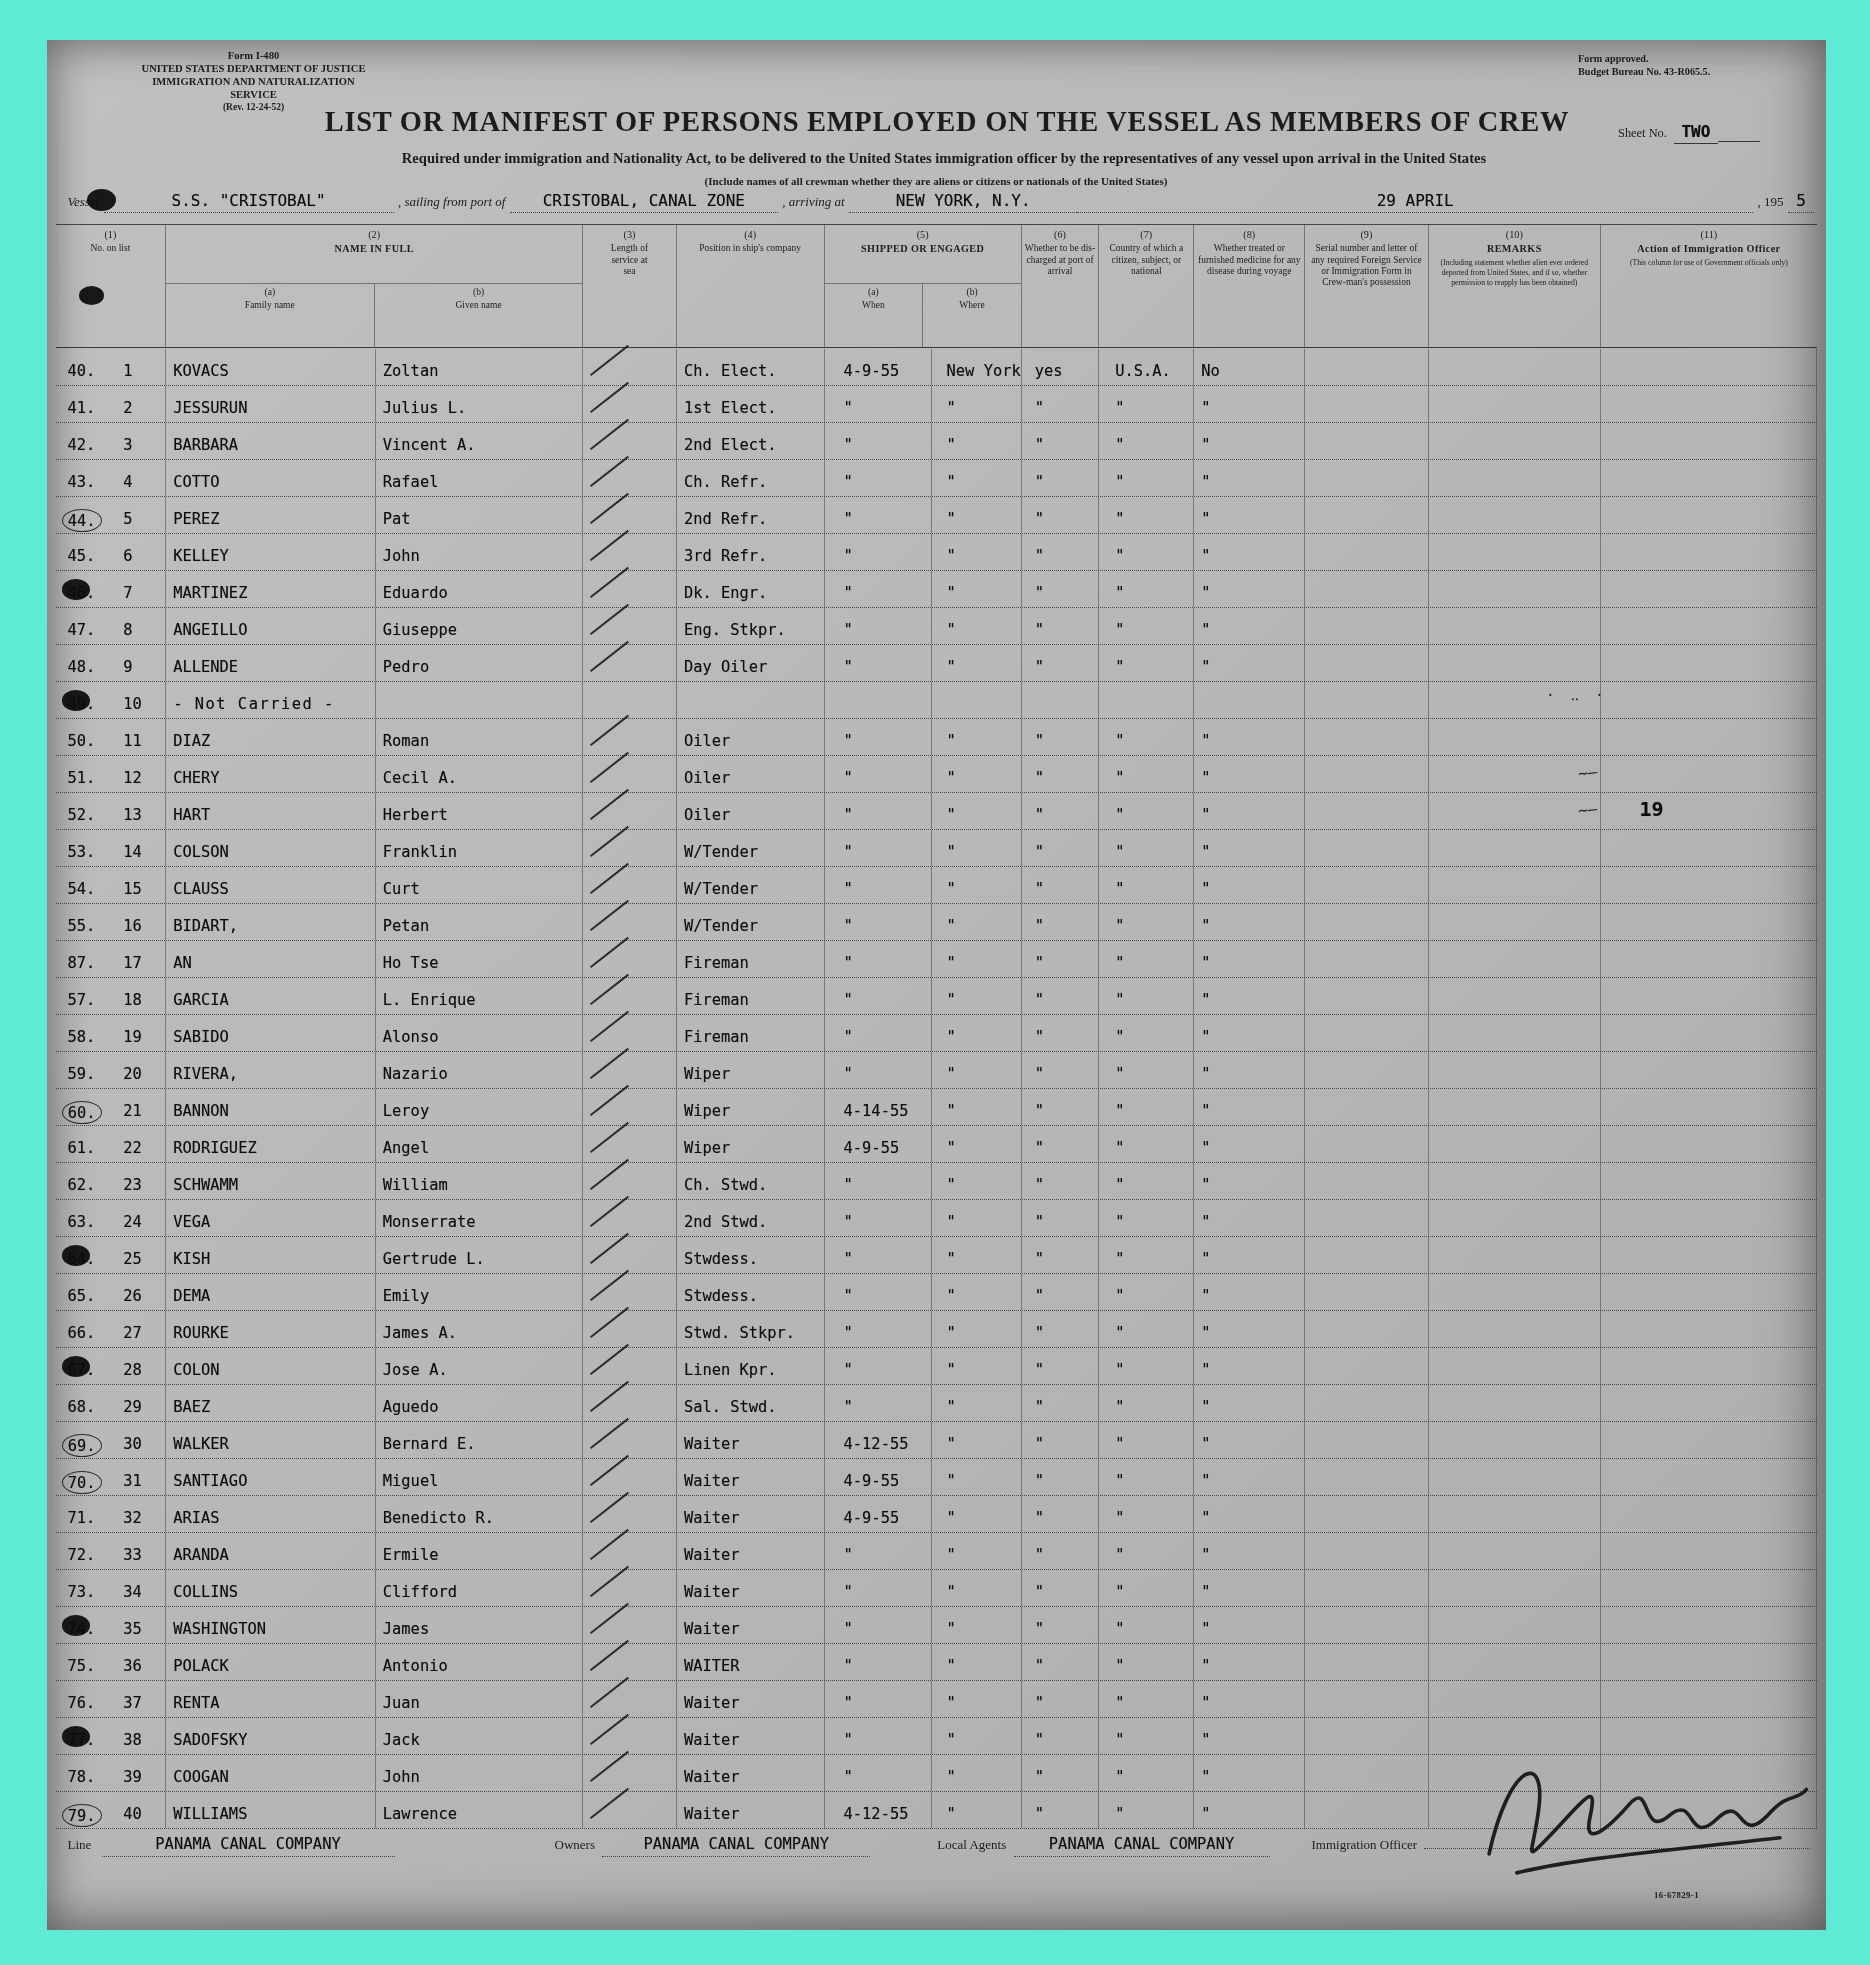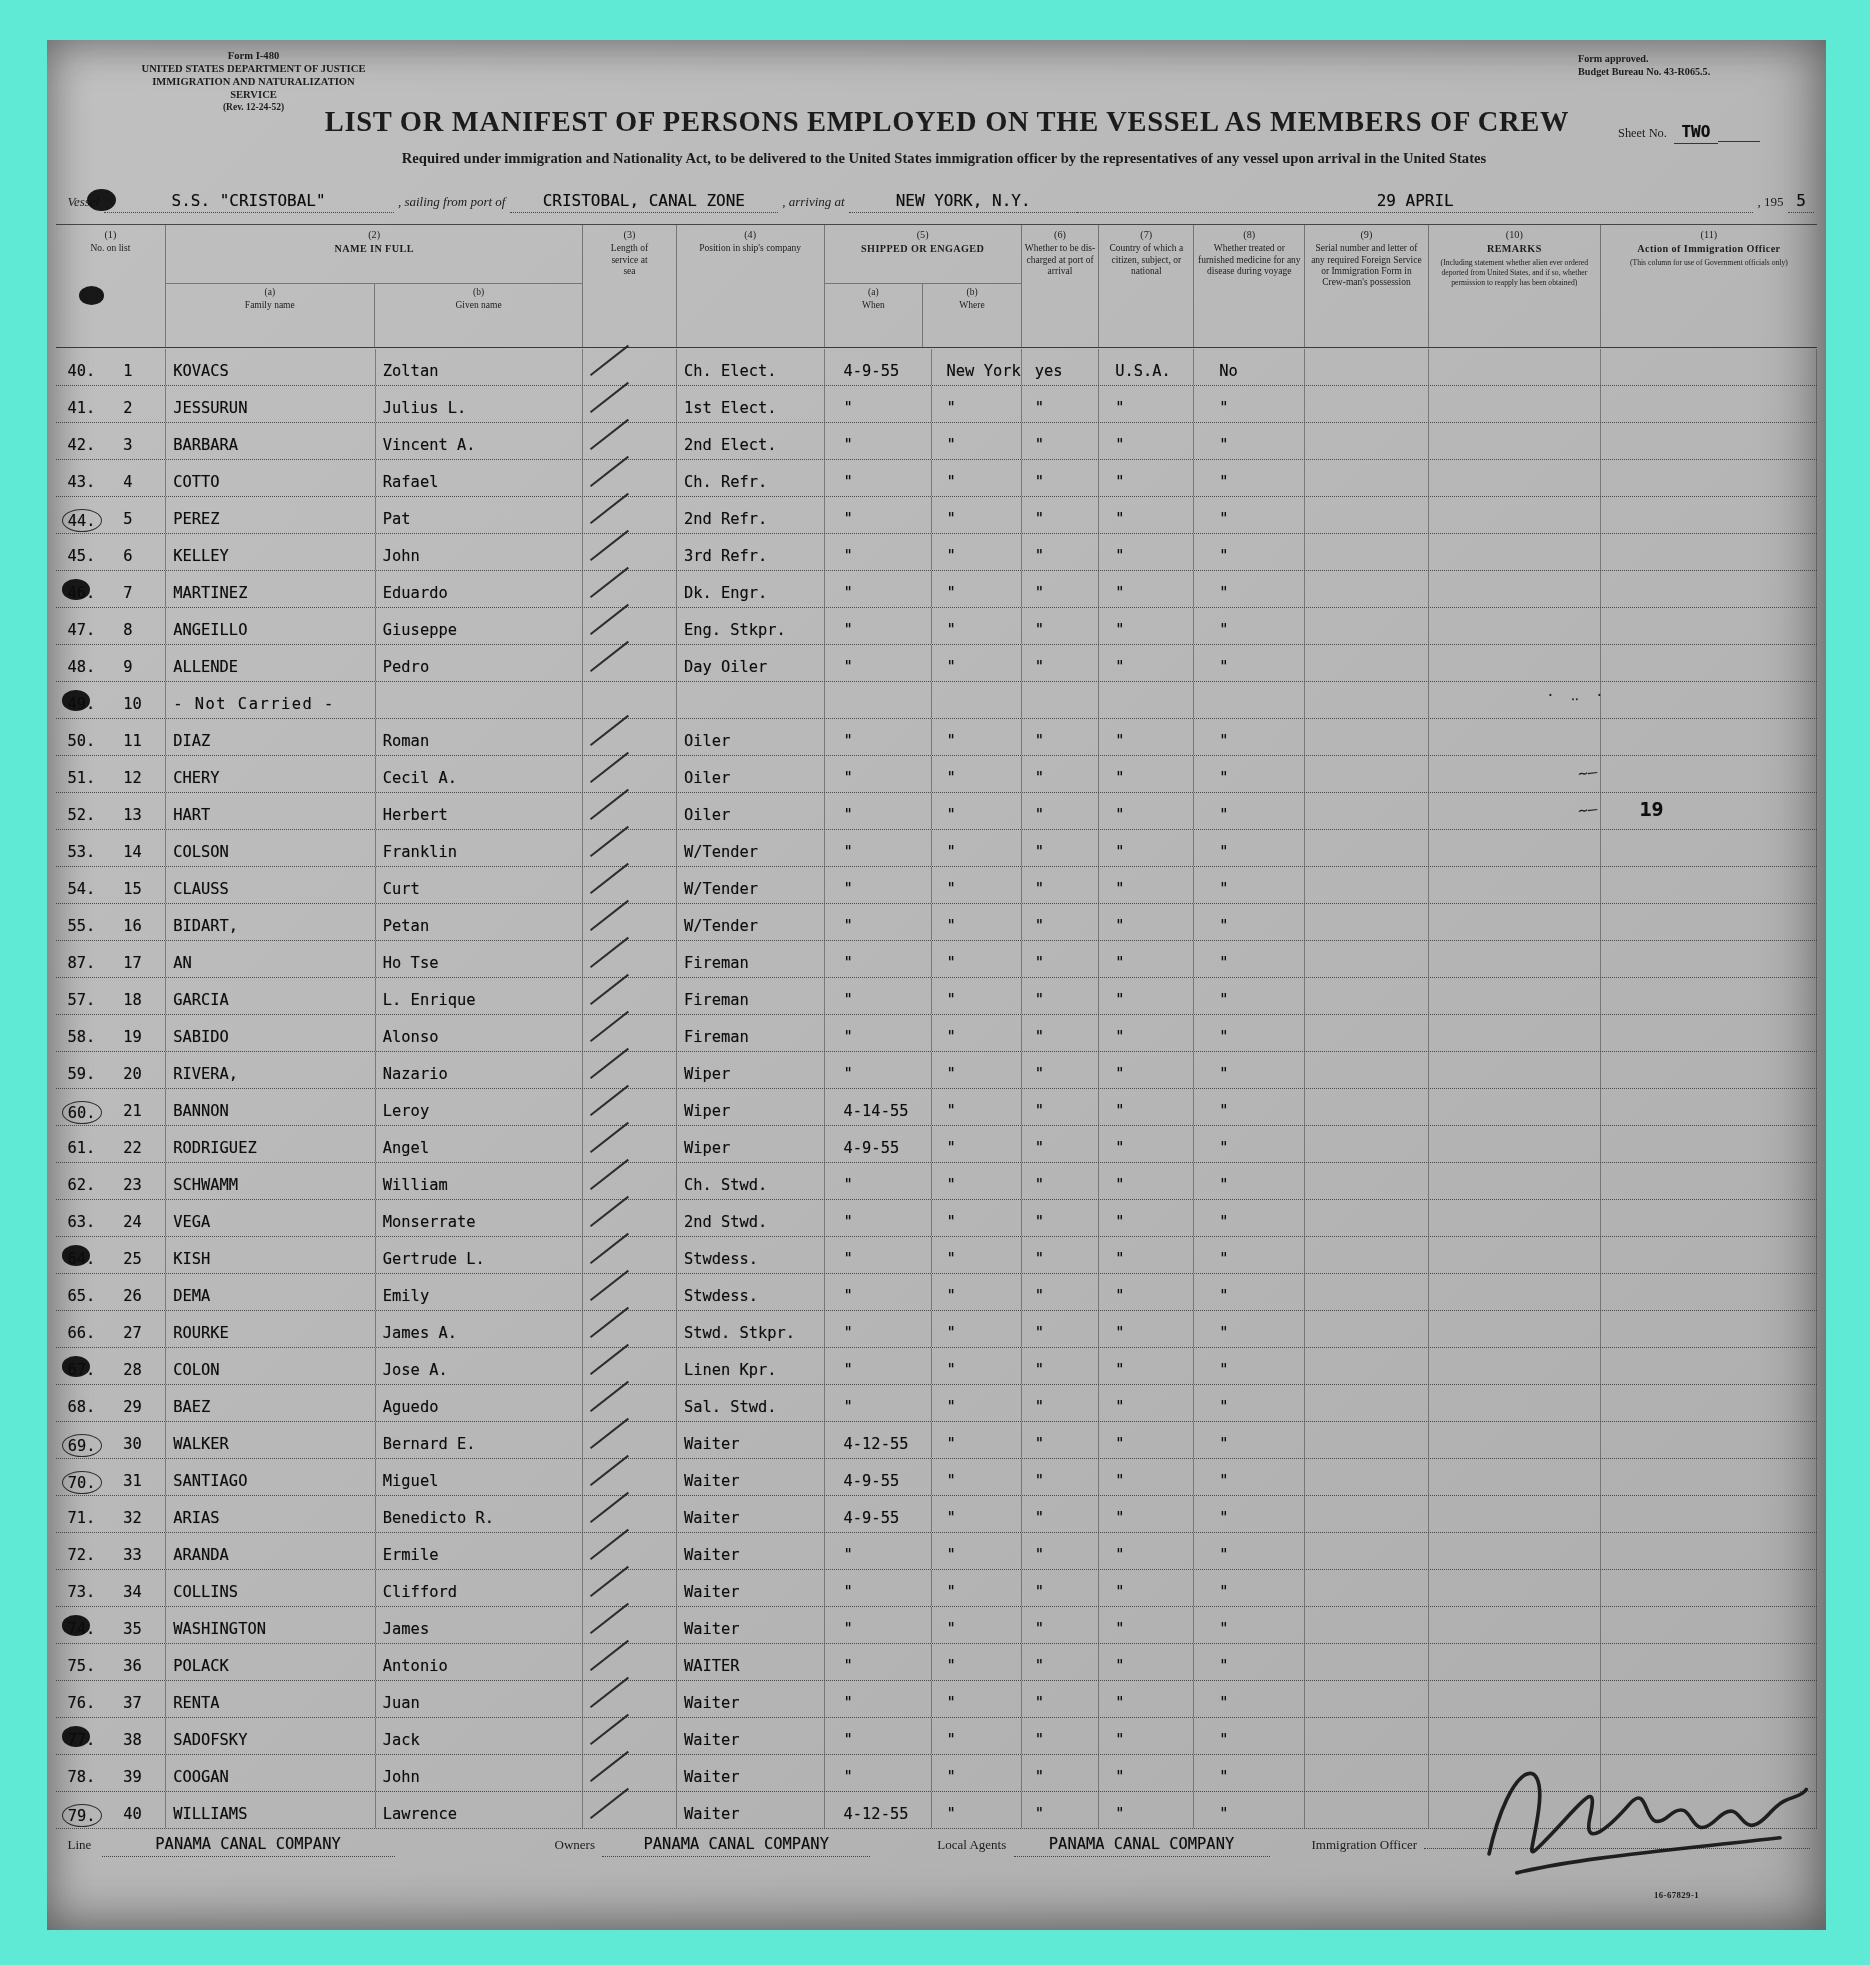--- a/index.html
+++ b/index.html
@@ -70,21 +70,21 @@
 
   .tbody { position:absolute; left:8.8px; top:309px; width:1761px; }
   .trow { display:flex; height:37px; border-bottom:1.1px dotted rgba(45,45,45,.8); }
   .c { position:relative; display:flex; align-items:flex-end; padding:0 2.9px 5.1px 7.3px; overflow:visible; }
   .bl { border-left:0.7px solid rgba(70,70,70,.55); }
   .br { border-right:0.7px solid rgba(70,70,70,.55); }
   .gutter{width:3.5%; padding-left:11.7px;} .c1{width:2.7%; padding-left:5.9px;}
   .c2a{width:11.9%;} .c2b{width:11.8%;} .c3{width:5.3%;} .c4{width:8.4%;}
   .c5a{width:6.1%; padding-left:19px;} .c5b{width:5.1%; padding-left:14.6px;}
   .c6{width:4.4%; padding-left:13px;} .c7{width:5.4%; padding-left:16px;}
-  .c8{width:6.3%; padding-left:25px;} .c9{width:7%;} .c10{width:9.8%;} .c11{width:12.3%;}
+  .c8{width:6.3%; padding-left:7px;} .c9{width:7%;} .c10{width:9.8%;} .c11{width:12.3%;}
   .trow .typed { font-size:15.4px; white-space:nowrap; }
 
   .fam.note { letter-spacing:1.5px; z-index:1; }
   .c3.slashed::after { content:""; position:absolute; left:7.3px; bottom:9.5px; width:48px; height:1.8px;
                        background:rgba(25,25,25,.88); transform:rotate(-38deg); transform-origin:left bottom; }
   .lineno.circled { border:1.8px solid rgba(20,20,20,.85); border-radius:50%; padding:2.2px 5.1px 0.7px; margin:0 0 -3.7px -5.9px; }
   .gutter.has-blob::after { content:""; position:absolute; left:5.9px; top:8px; width:28px; height:20.5px;
                             background:#0b0b0b; border-radius:48% 52% 50% 50%; opacity:.93; }
   .typed.action { font-weight:bold; font-size:20px; margin:0 0 2.9px 31px; }
   .hand-mark { position:absolute; font-family:"DejaVu Sans Mono", monospace; color:#1d1d1d; }
@@ -129,20 +129,21 @@
 
     <div class="title">LIST OR MANIFEST OF PERSONS EMPLOYED ON THE VESSEL AS MEMBERS OF CREW</div>
 
     <div class="sheet">
       <span class="slbl">Sheet No.</span>
       <span class="uline"><span class="typed">TWO</span></span>
       <span class="rule"></span>
     </div>
 
     <div class="subtitle">Required under immigration and Nationality Act, to be delivered to the United States immigration officer by the representatives of any vessel upon arrival in the United States</div>
+    <div class="include-note">(Include names of all crewman whether they are aliens or citizens or nationals of the United States)</div>
 
     <div class="vessel-row">
       <span class="lbl">Vessel</span>
       <span class="seg v1"><span class="typed">S.S. "CRISTOBAL"</span></span>
       <span class="lbl">, sailing from port of</span>
       <span class="seg v2"><span class="typed">CRISTOBAL, CANAL ZONE</span></span>
       <span class="lbl">, arriving at</span>
       <span class="seg v3"><span class="typed">NEW YORK, N.Y.</span></span>
       <span class="seg v4"><span class="typed">29  APRIL</span></span>
       <span class="lbl year">, 195</span>

